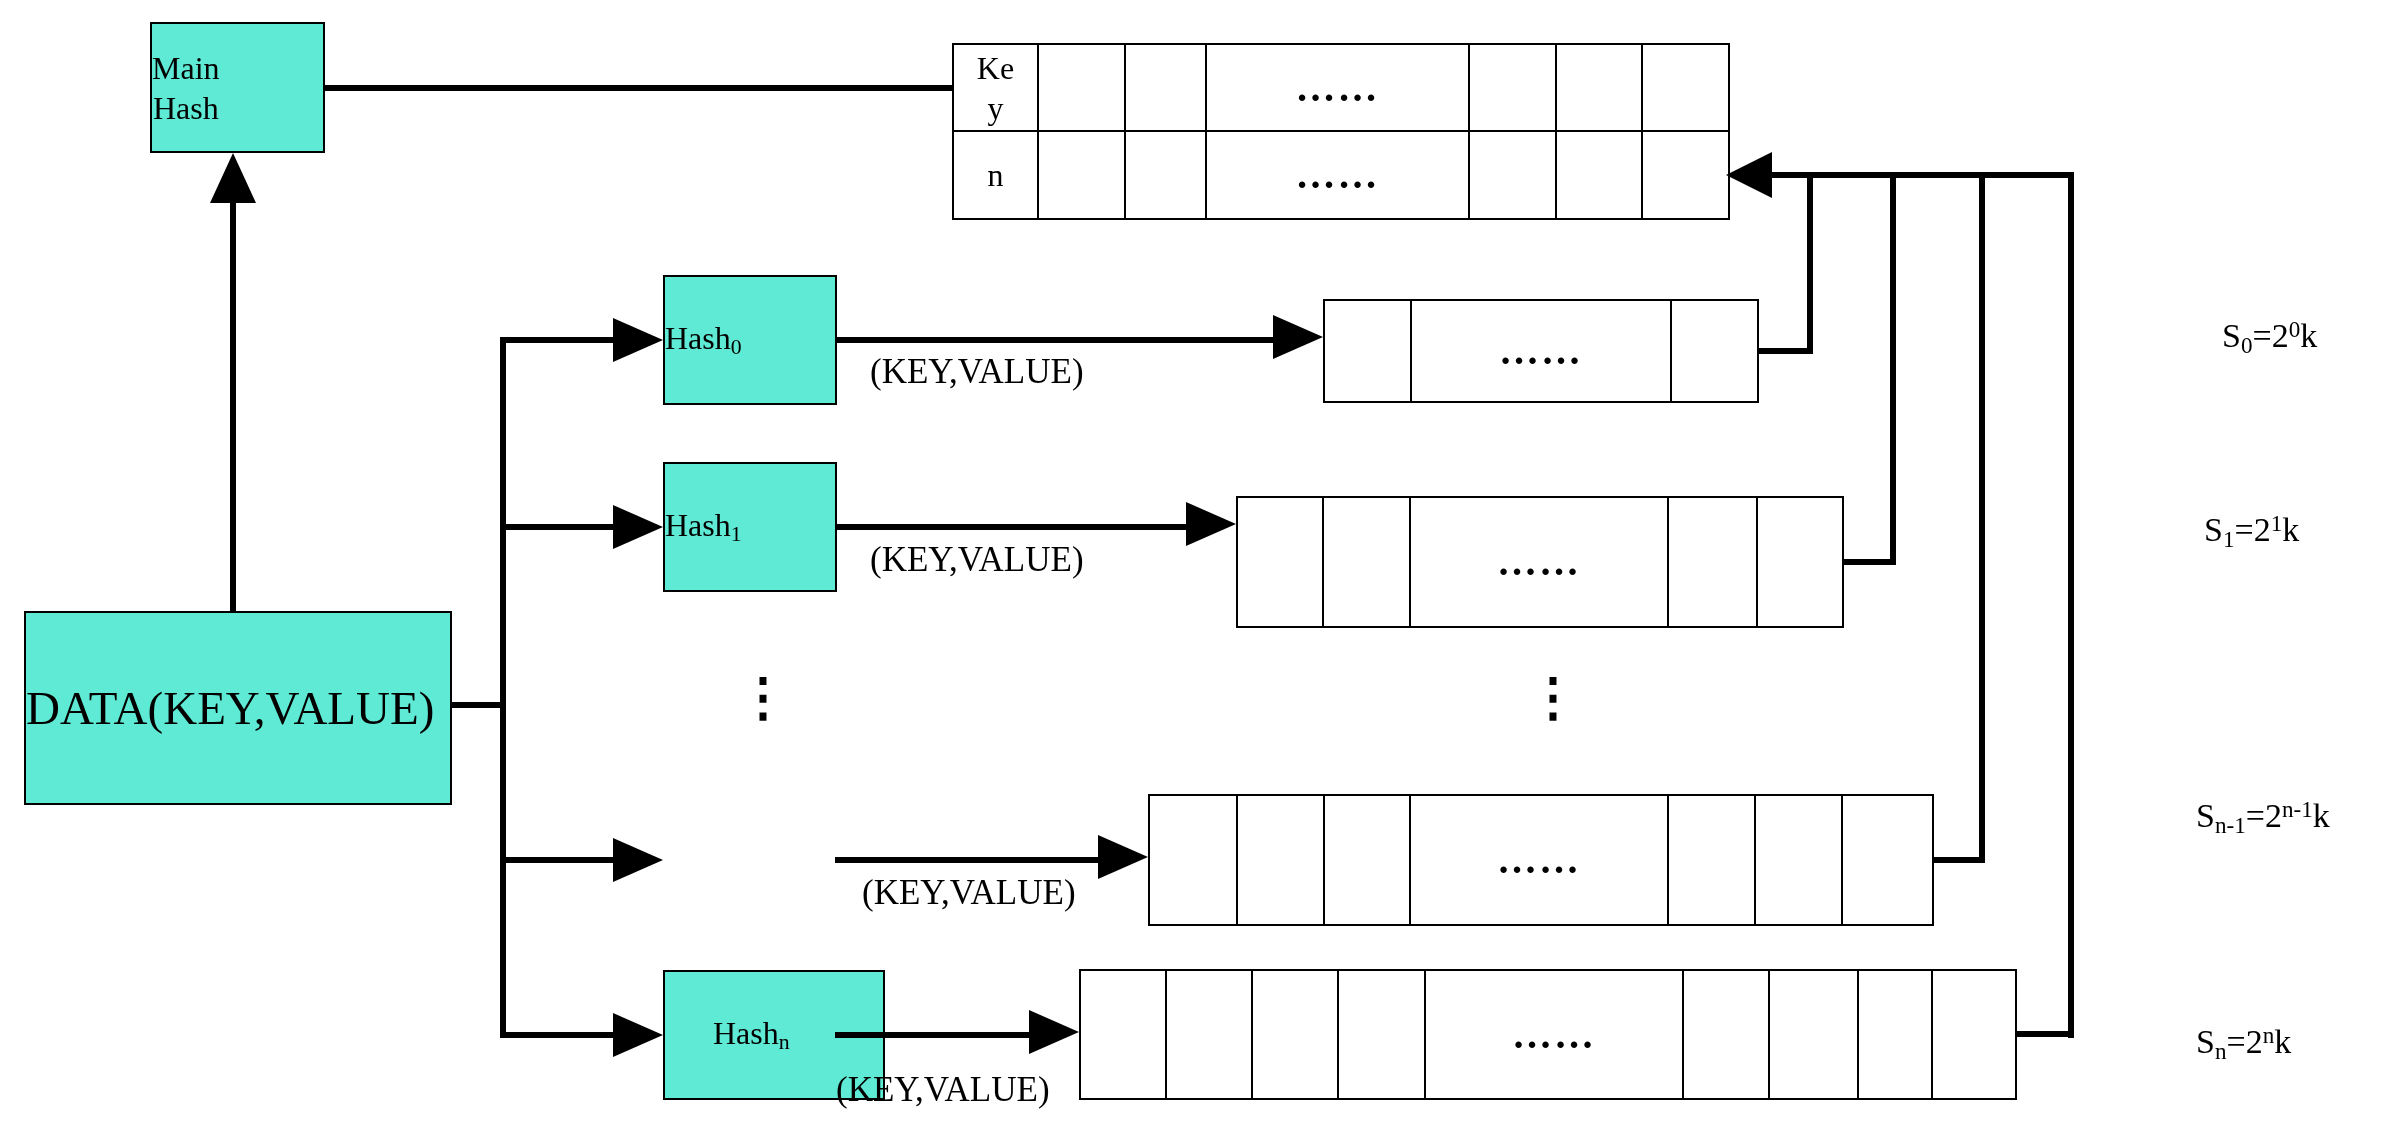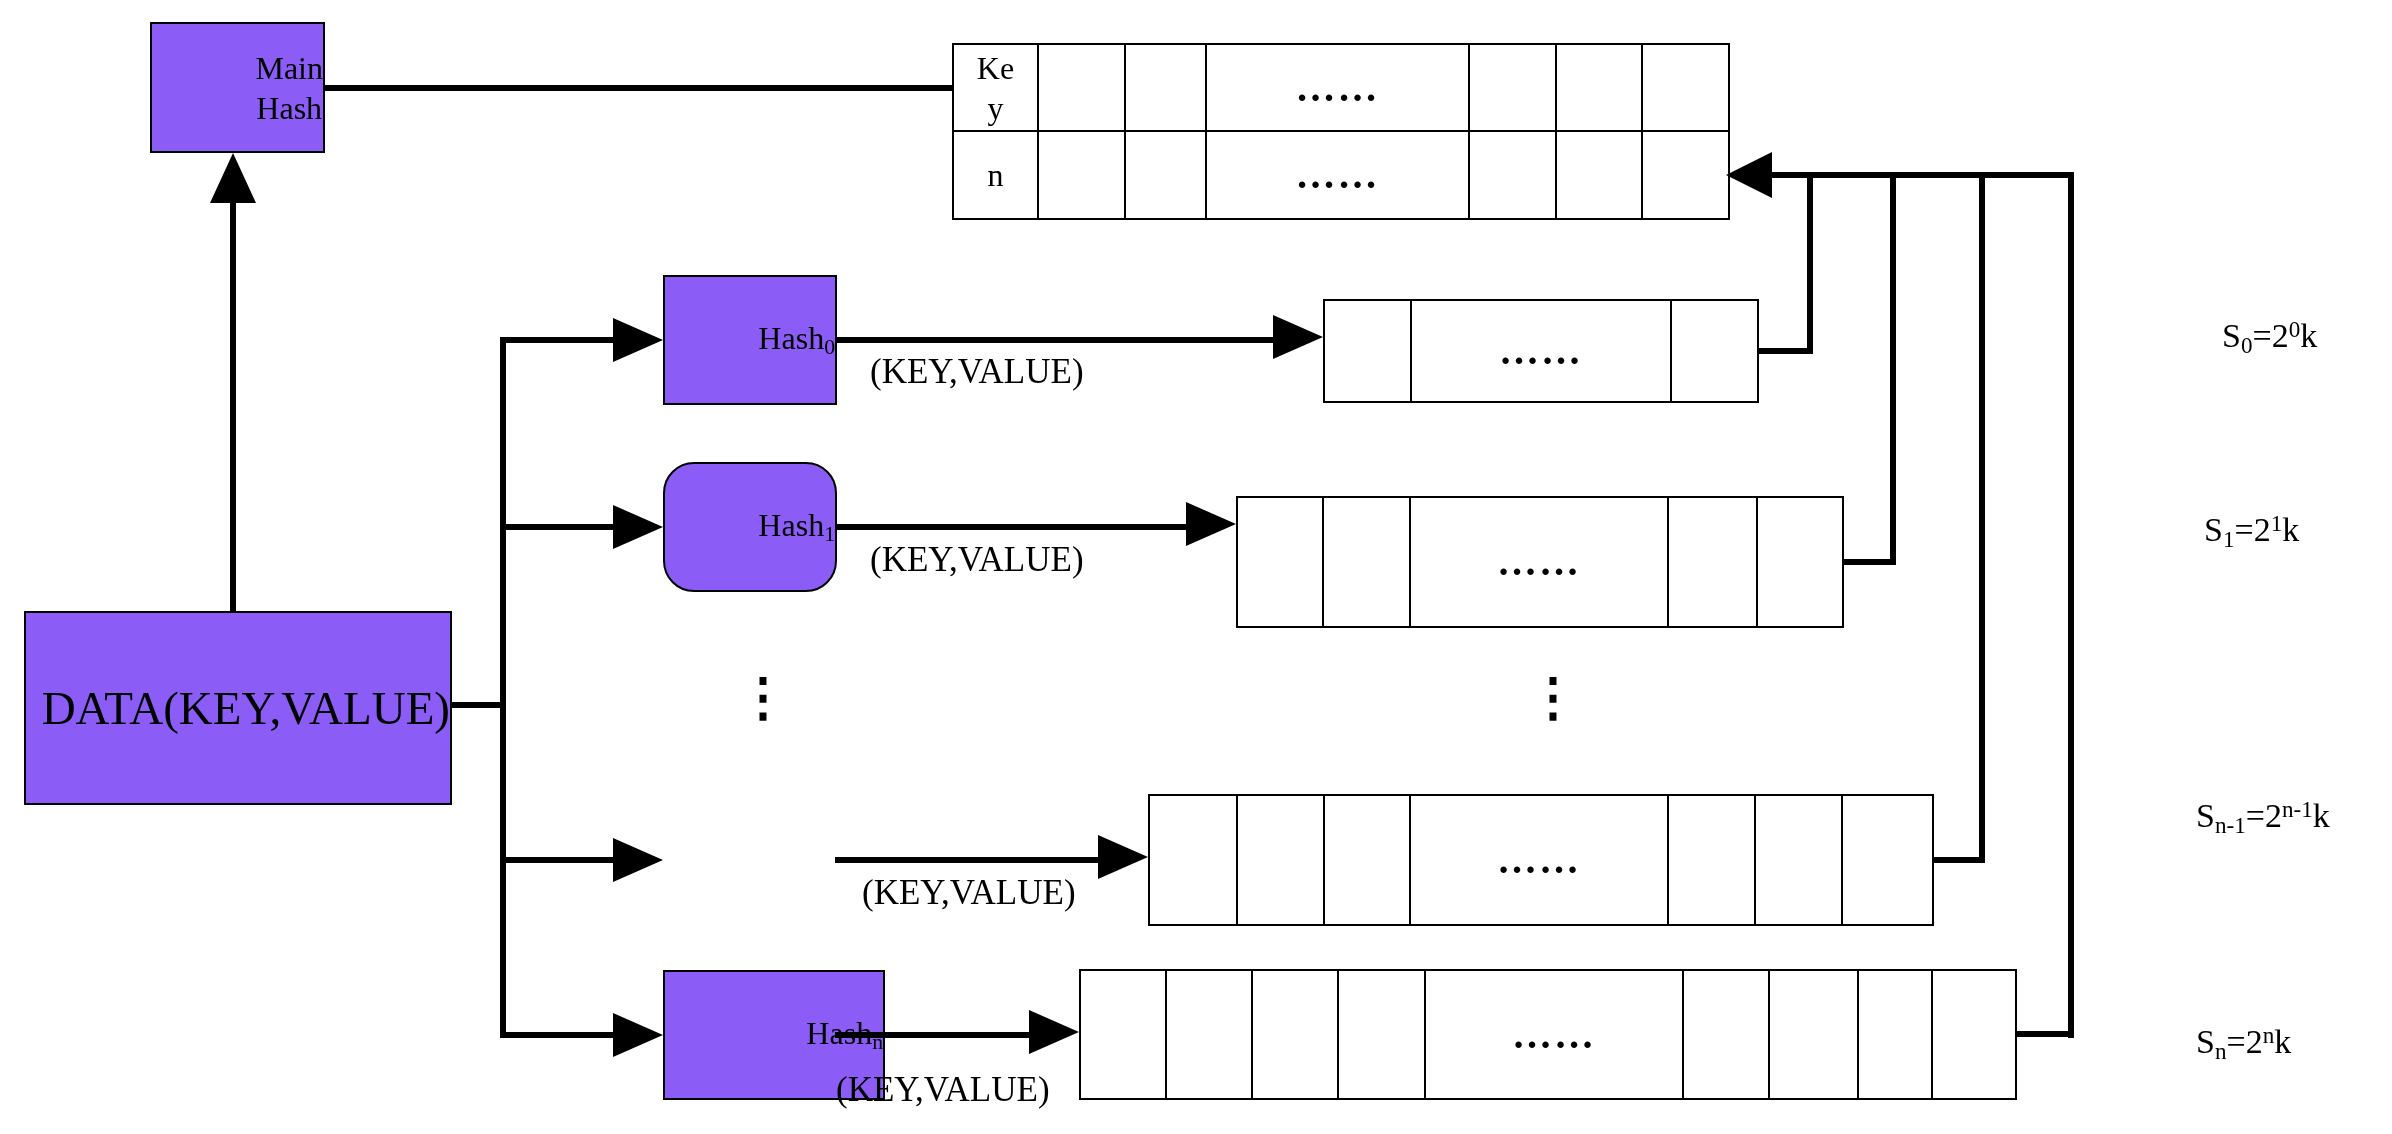--- a/index.html
+++ b/index.html
@@ -1,21 +1,21 @@
 <!DOCTYPE html>
 <html><head>
 <meta charset="utf-8">
 <style>
   html,body{margin:0;padding:0;background:#fff;}
   #canvas{
     position:relative;width:2392px;height:1134px;background:#fff;overflow:hidden;
     font-family:"Liberation Serif","DejaVu Serif",serif;color:#000;
   }
-  .box{position:absolute;border:2px solid #000;background:#8b5cf6;
-    display:flex;align-items:center;justify-content:flex-end;text-align:center;}
+  .box{position:absolute;border:2px solid #000;background:#5eead4;
+    display:flex;align-items:center;justify-content:flex-start;text-align:center;}
   .hline,.vline{position:absolute;background:#000;}
   .arr-r{position:absolute;width:0;height:0;border-top:22px solid transparent;
     border-bottom:22px solid transparent;border-left:50px solid #000;}
   .arr-l{position:absolute;width:0;height:0;border-top:23px solid transparent;
     border-bottom:23px solid transparent;border-right:46px solid #000;}
   .arr-u{position:absolute;width:0;height:0;border-left:23px solid transparent;
     border-right:23px solid transparent;border-bottom:50px solid #000;}
   .lbl{font-size:32px;line-height:1.25;}
   .kv{position:absolute;font-size:35px;white-space:nowrap;}
   .slabel{position:absolute;font-size:34px;white-space:nowrap;}
@@ -115,21 +115,21 @@
     <div class="cell" style="width:88px;"></div>
     <div class="cell" style="width:262px;">
         <span class="dots">……</span>
       </div>
     <div class="cell" style="width:86px;"></div>
   </div>
   <div class="slabel" style="left:2222px;top:316px;">
     <span>S</span><span class="sb">0</span><span>=2</span><span class="sp">0</span><span>k</span>
   </div>
 
-  <div class="box lbl" style="left:663px;top:462px;width:170px;height:126px;border-radius:31px;">
+  <div class="box lbl" style="left:663px;top:462px;width:170px;height:126px;">
     <span><span>Hash</span><span class="sb">1</span></span>
   </div>
   <div class="hline" style="left:835px;top:524px;width:361px;height:6px;"></div>
   <div class="arr-r" style="left:1186px;top:502px;"></div>
   <div class="kv" style="left:870px;top:540px;">(KEY,VALUE)</div>
   <div class="array" style="left:1236px;top:496px;width:608px;height:132px;">
     <div class="cell" style="width:86px;"></div>
     <div class="cell" style="width:87px;"></div>
     <div class="cell" style="width:258px;">
         <span class="dots">……</span>

